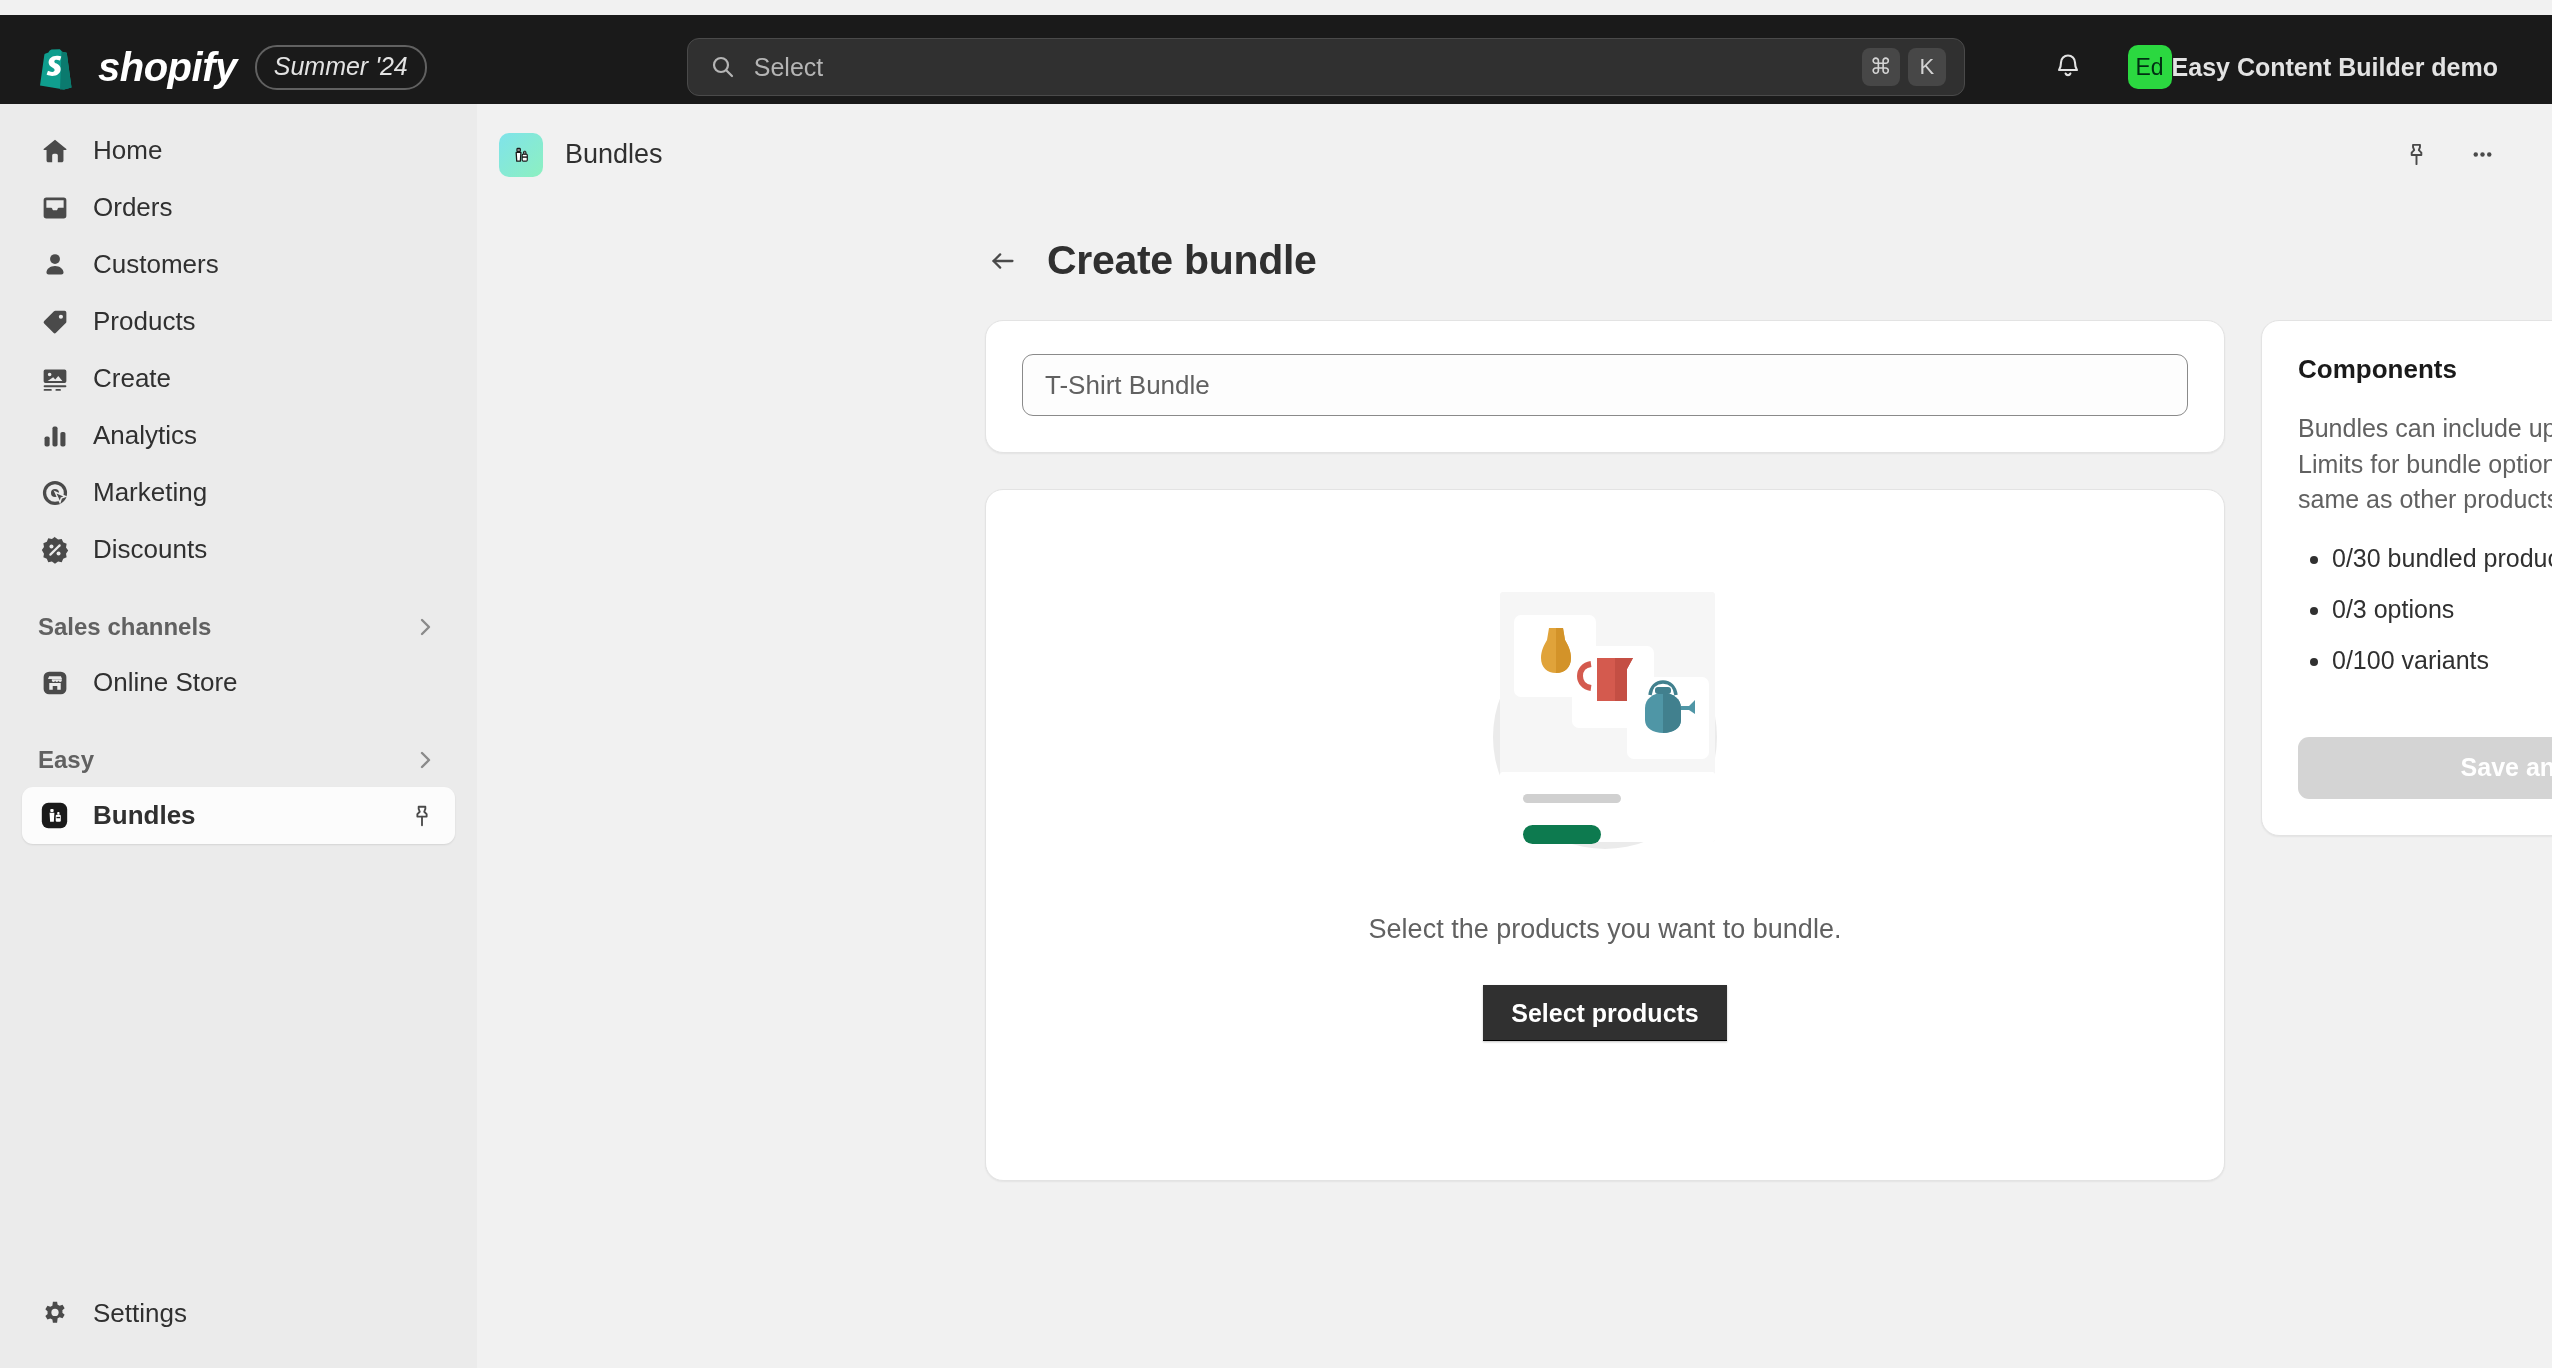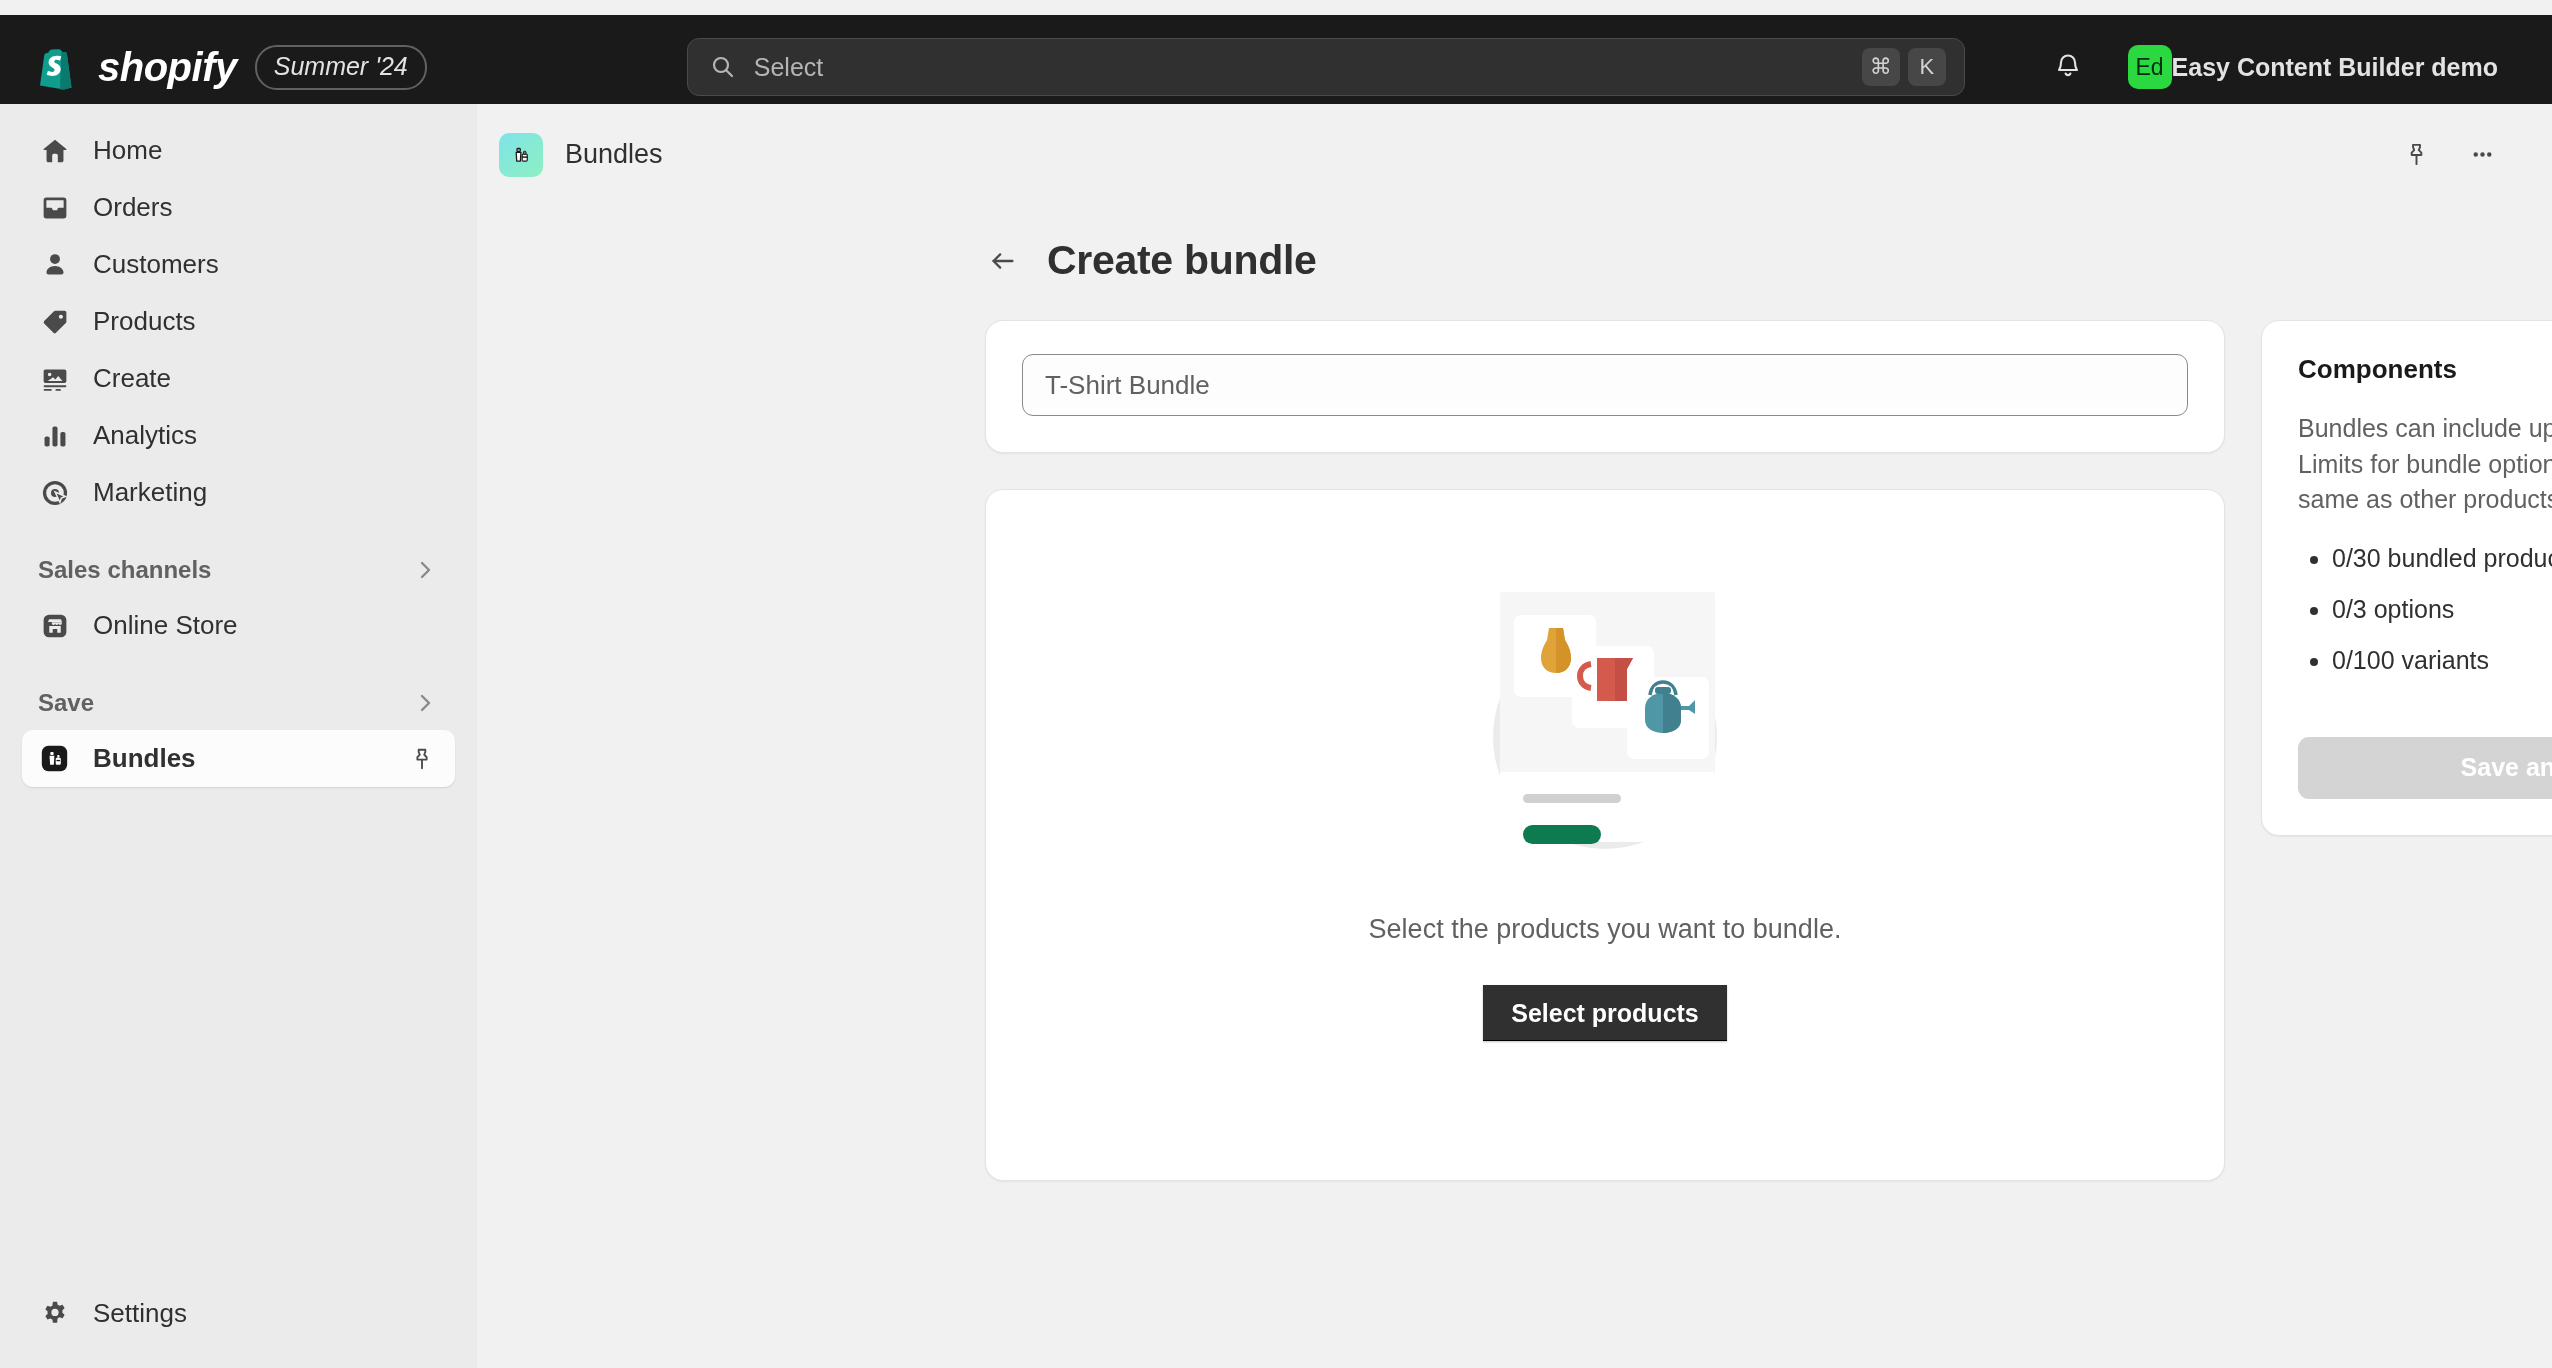--- a/index.html
+++ b/index.html
@@ -283,20 +283,31 @@
     <span class="nav-ico">
       <svg viewBox="0 0 33 33" width="30" height="30">
         <path d="M16.5 3.2a13.3 13.3 0 1 0 0 26.6 13.3 13.3 0 0 0 0-26.6Zm0 3.6a9.7 9.7 0 1 1 0 19.4 9.7 9.7 0 0 1 0-19.4Z" fill="#4a4a4a"></path>
         <circle cx="16.5" cy="16.5" r="4.4" fill="#4a4a4a"></circle>
         <path d="M16.6 15.4 28 20.4l-4.6 1.6-1.4 4.9-5.4-11.5Z" fill="#4a4a4a" stroke="#ebebeb" stroke-width="1.6"></path>
       </svg>
     </span>
     <span class="nav-label">Marketing</span>
   </div>
 
+  <div class="nav-item">
+    <span class="nav-ico">
+      <svg viewBox="0 0 33 33" width="30" height="30">
+        <path d="M16.5 2.6 19.9 5l4-.7 1.6 3.8 3.8 1.6-.7 4 2.4 3.4-2.4 3.4.7 4-3.8 1.6-1.6 3.8-4-.7-3.4 2.4-3.4-2.4-4 .7-1.6-3.8-3.8-1.6.7-4L2 16.5l2.4-3.4-.7-4 3.8-1.6 1.6-3.8 4 .7 3.4-2.4Z" fill="#4a4a4a"></path>
+        <circle cx="12.6" cy="12.6" r="2.2" fill="#ebebeb"></circle>
+        <circle cx="20.4" cy="20.4" r="2.2" fill="#ebebeb"></circle>
+        <path d="M21.6 11.4 11.4 21.6" stroke="#ebebeb" stroke-width="2.4" stroke-linecap="round"></path>
+      </svg>
+    </span>
+    <span class="nav-label">Discounts</span>
+  </div>
 
   <div class="section-head">
     <span>Sales channels</span>
     <span class="chev">
       <svg viewBox="0 0 28 28" width="28" height="28" fill="none" stroke="#8a8a8a" stroke-width="2.4" stroke-linecap="round" stroke-linejoin="round">
           <path d="m11 7 7 7-7 7"></path>
         </svg>
     </span>
   </div>
 
@@ -306,21 +317,21 @@
         <rect x="4" y="4" width="25" height="25" rx="6" fill="#4a4a4a"></rect>
         <path d="M9 12.4h15v1.2c0 1-.8 1.8-1.8 1.8s-1.9-.8-1.9-1.8c0 1-.8 1.8-1.8 1.8s-1.8-.8-1.8-1.8c0 1-.8 1.8-1.9 1.8s-1.8-.8-1.8-1.8V12.4Z" fill="#ebebeb"></path>
         <path d="M10 9h13l1.2 3H8.8L10 9Z" fill="#ebebeb"></path>
         <path d="M10.2 16.4h12.6V24H19v-4.3h-5V24h-3.8v-7.6Z" fill="#ebebeb"></path>
       </svg>
     </span>
     <span class="nav-label">Online Store</span>
   </div>
 
   <div class="section-head">
-    <span>Save</span>
+    <span>Easy</span>
     <span class="chev">
       <svg viewBox="0 0 28 28" width="28" height="28" fill="none" stroke="#8a8a8a" stroke-width="2.4" stroke-linecap="round" stroke-linejoin="round">
           <path d="m11 7 7 7-7 7"></path>
         </svg>
     </span>
   </div>
 
   <div class="nav-item selected">
     <span class="nav-ico">
       <svg viewBox="0 0 33 33" width="31" height="31">

